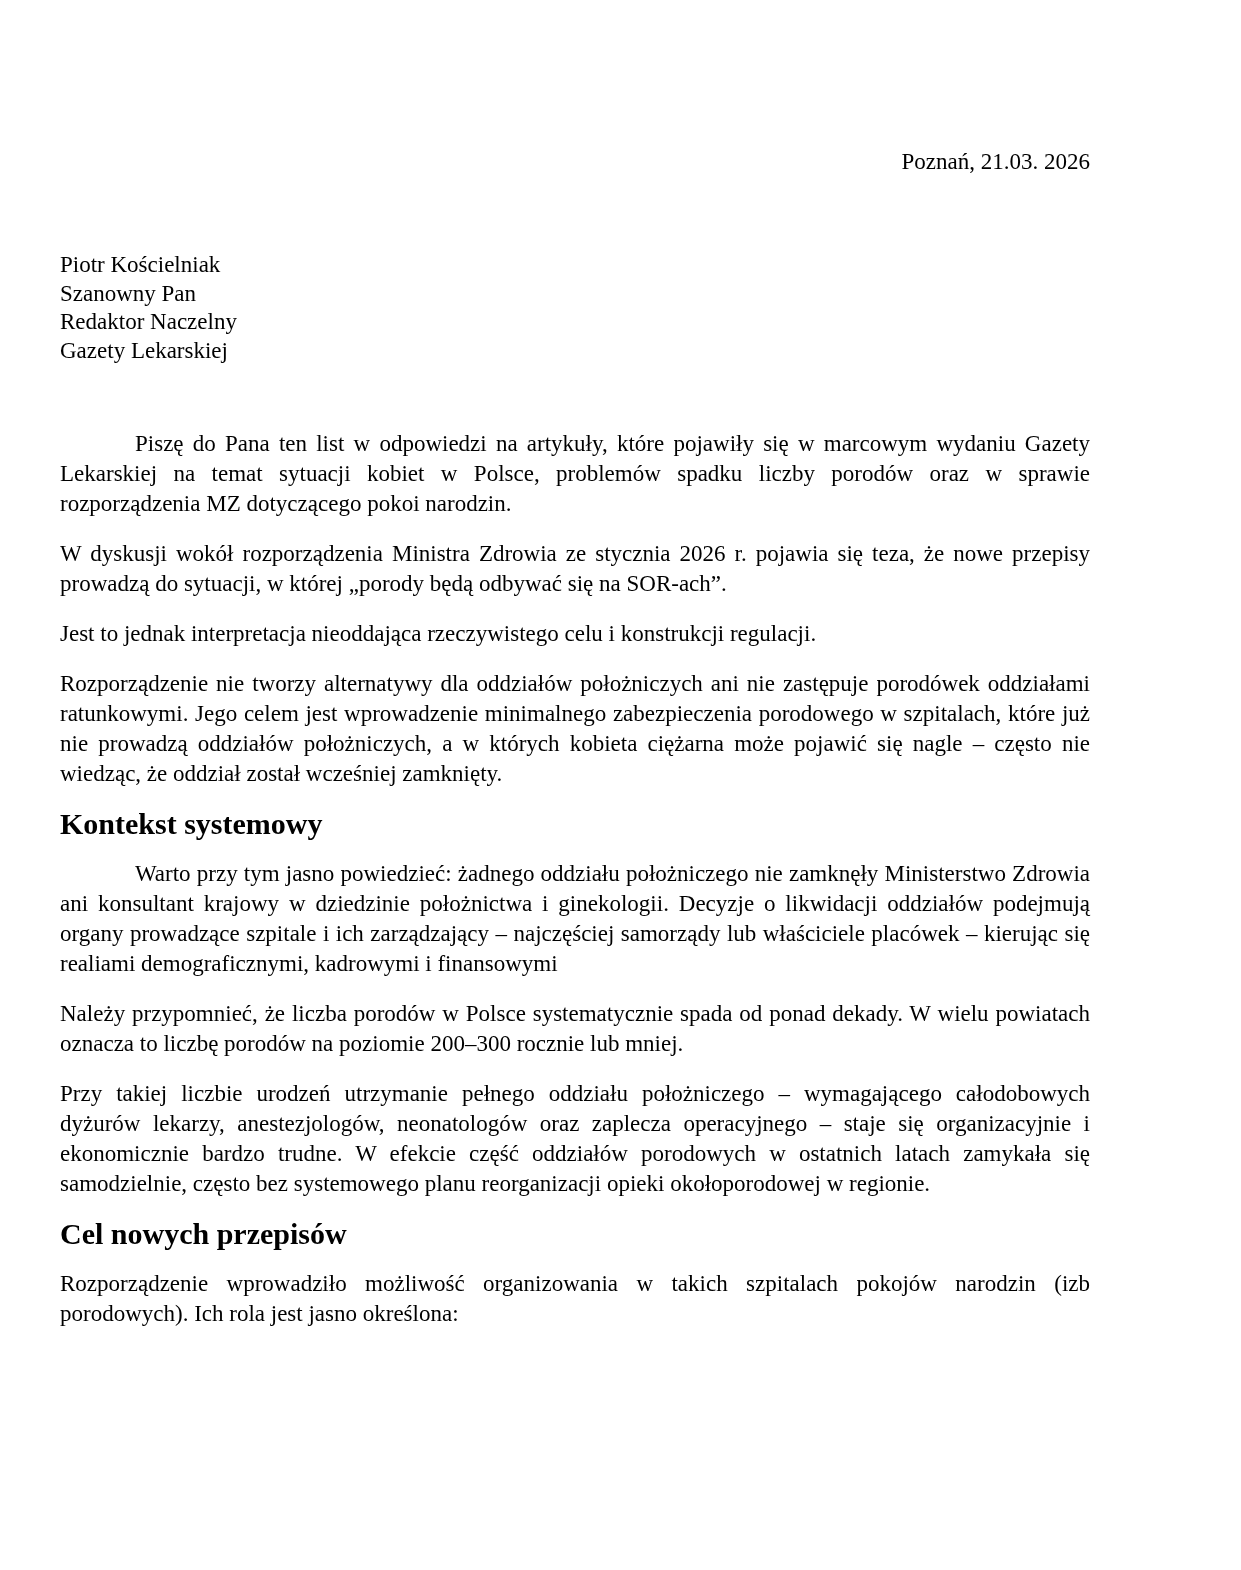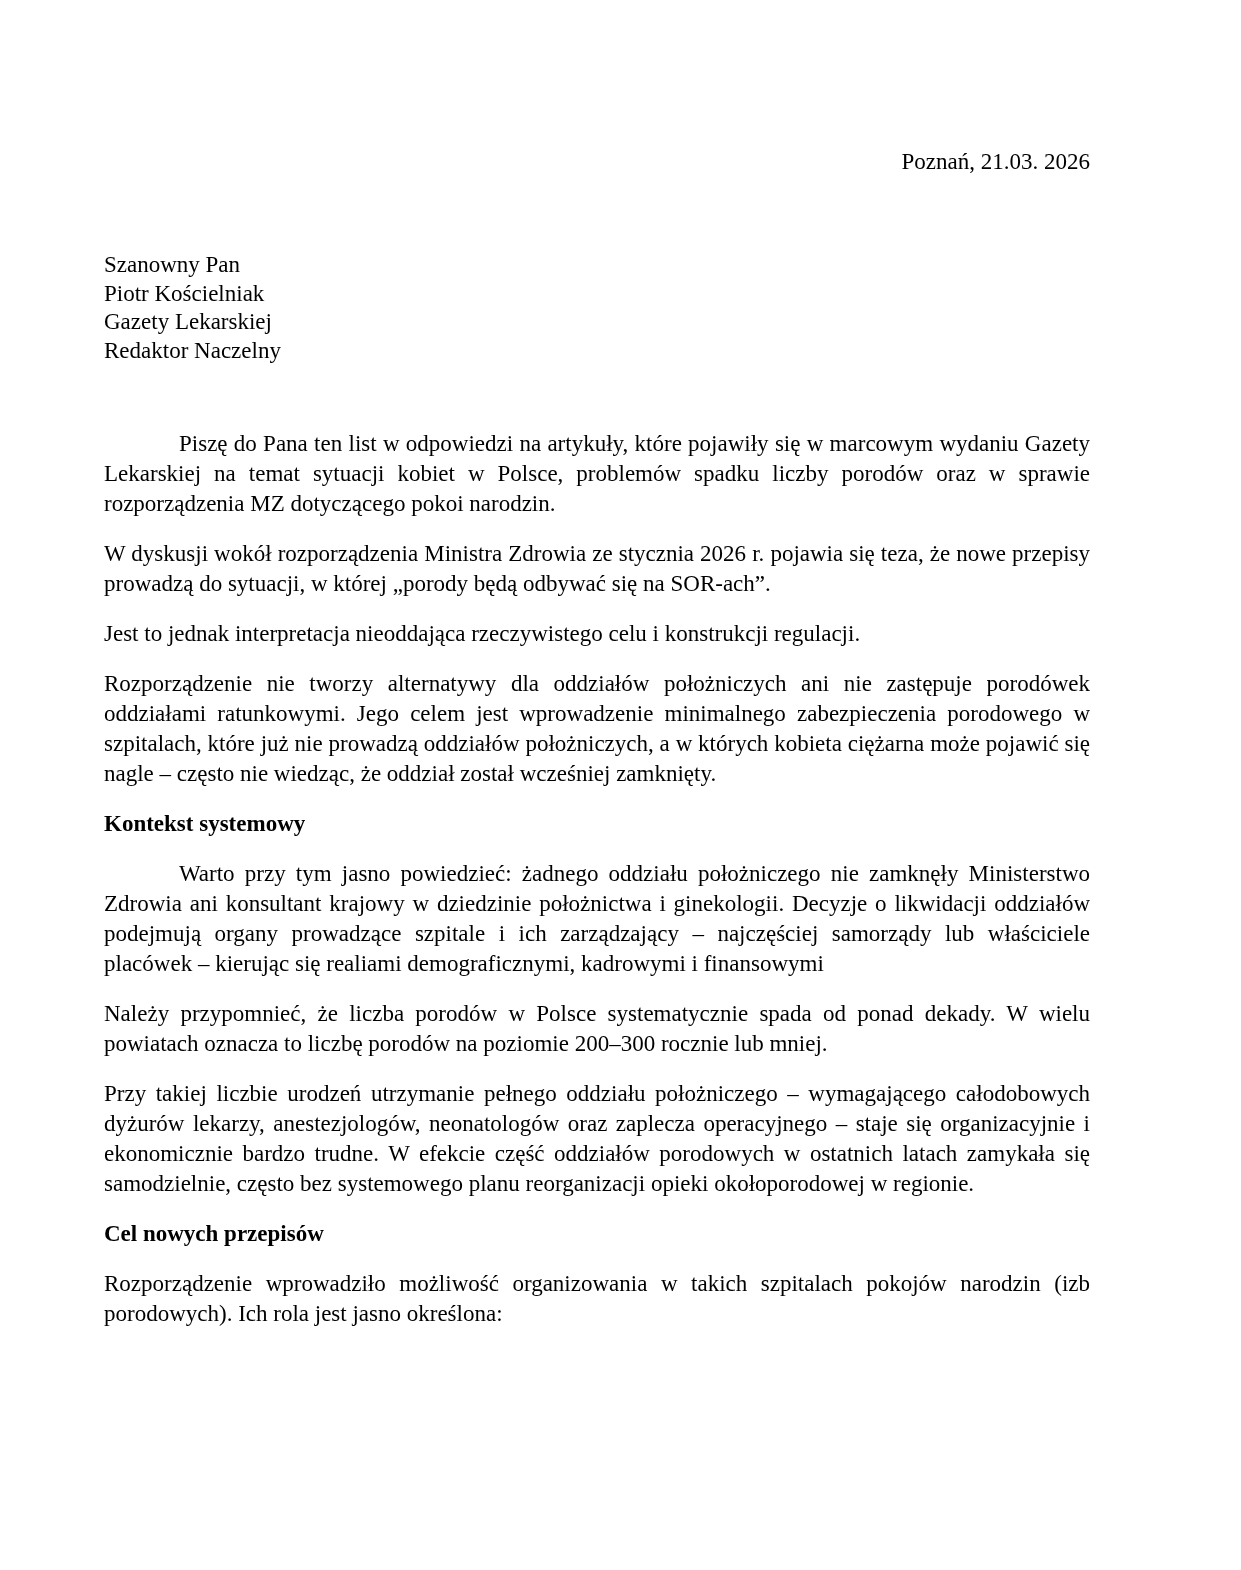--- a/index.html
+++ b/index.html
@@ -11,21 +11,21 @@
     width: 1241px;
     height: 1570px;
     color: #000000;
     font-family: "Liberation Serif", serif;
     font-size: 23px;
   }
   .page {
     box-sizing: border-box;
     width: 1241px;
     height: 1570px;
-    padding: 147px 151px 0 104px;
+    padding: 147px 151px 0 60px;
     overflow: hidden;
     background: #ffffff;
   }
   .date-line {
     text-align: right;
     line-height: 30px;
     white-space: nowrap;
   }
   .recipient {
     margin-top: 74px;
@@ -42,42 +42,42 @@
     text-align: justify;
     text-justify: inter-word;
   }
   p.first-par {
     margin-top: 64px;
   }
   .indent {
     text-indent: 75px;
   }
   .heading {
-    font-size: 23px;
+    font-size: 30px;
     font-weight: bold;
     margin: 0 0 20px 0;
     line-height: 30px;
     text-align: left;
   }
   .bold {
     font-weight: normal;
   }
 </style>
 </head>
 <body>
 
 <div class="page">
 
   <div class="date-line">Poznań, 21.03. 2026</div>
 
   <div class="recipient">
+    <div>Piotr Kościelniak</div>
     <div>Szanowny Pan</div>
-    <div>Piotr Kościelniak</div>
+    <div>Redaktor Naczelny</div>
     <div>Gazety Lekarskiej</div>
-    <div>Redaktor Naczelny</div>
   </div>
 
 
   <p class="body-par first-par indent">Piszę do Pana ten list w odpowiedzi na artykuły, które pojawiły się w marcowym wydaniu Gazety Lekarskiej na temat sytuacji kobiet w Polsce, problemów spadku liczby porodów oraz w sprawie rozporządzenia MZ dotyczącego pokoi narodzin.</p>
 
   <p class="body-par">W dyskusji wokół rozporządzenia Ministra Zdrowia ze stycznia 2026 r. pojawia się teza, że nowe przepisy prowadzą do sytuacji, w której „porody będą odbywać się na SOR-ach”.</p>
 
   <p class="body-par">Jest to jednak interpretacja nieoddająca rzeczywistego celu i konstrukcji regulacji.</p>
 
   <p class="body-par"><span>Rozporządzenie nie tworzy alternatywy dla oddziałów położniczych ani nie zastępuje porodówek oddziałami ratunkowymi. </span><span class="bold">Jego celem jest wprowadzenie minimalnego zabezpieczenia porodowego w szpitalach, które już nie prowadzą oddziałów położniczych, a w których kobieta ciężarna może pojawić się nagle – często nie wiedząc, że oddział został wcześniej zamknięty.</span></p>

